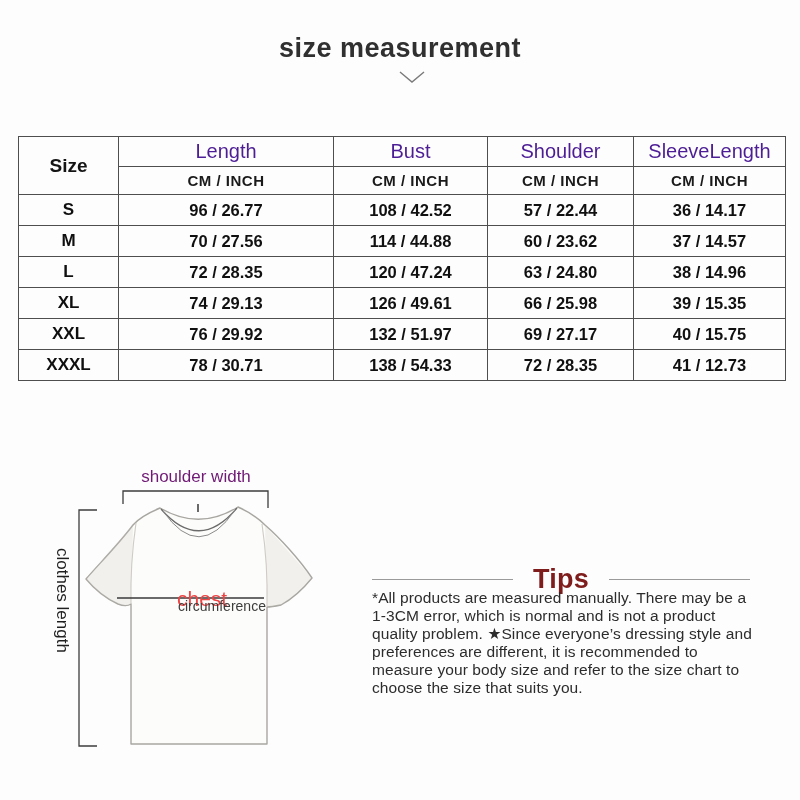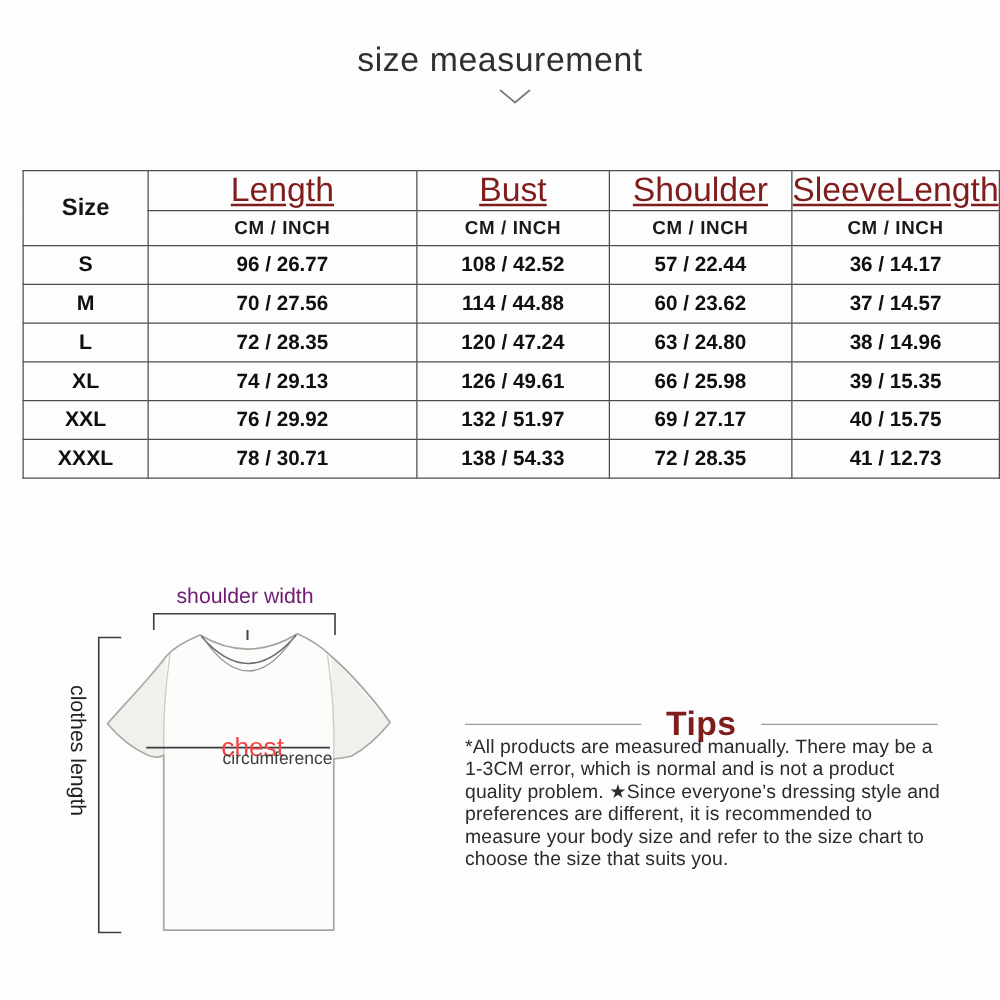--- a/index.html
+++ b/index.html
@@ -3,34 +3,34 @@
 <meta charset="utf-8">
 <style>
   html,body{margin:0;padding:0;background:#fff;}
   .canvas{
     position:relative;width:800px;height:800px;background:#fdfdfd;overflow:hidden;
     font-family:"Liberation Sans", sans-serif;color:#222;
   }
   
   .page-title{
     position:absolute;left:0;top:33px;width:800px;text-align:center;
-    font-size:27px;font-weight:400;color:#303030;letter-spacing:.5px;
+    font-size:27px;font-weight:700;color:#303030;letter-spacing:.5px;
   }
   .title-chevron{position:absolute;left:399px;top:71px;width:26px;height:13px;}
   
   table.size-table{
     position:absolute;left:18px;top:136px;border-collapse:collapse;table-layout:fixed;
     background:transparent;
   }
   table.size-table th,table.size-table td{
     border:1px solid #4e4e4e;text-align:center;vertical-align:middle;padding:0;
     white-space:nowrap;overflow:hidden;
   }
   th.corner{font-size:19px;font-weight:bold;color:#141414;}
-  th.colname{font-size:27px;font-weight:400;color:#7f1d1d;height:29px;text-decoration:underline;}
+  th.colname{font-size:20px;font-weight:400;color:#4c1d95;height:29px;}
   th.unit{font-size:15px;font-weight:bold;color:#1a1a1a;height:27px;letter-spacing:.5px;}
   td.sizecell{font-size:17px;font-weight:bold;color:#0f0f0f;height:30px;}
   td.valcell{font-size:16.5px;font-weight:bold;color:#101010;height:30px;}
   
   .diagram-svg{position:absolute;left:30px;top:440px;width:300px;height:330px;}
   .shoulder-label{
     position:absolute;left:121px;top:467px;width:150px;text-align:center;
     font-size:17px;color:#701a75;
   }
   .length-label{

